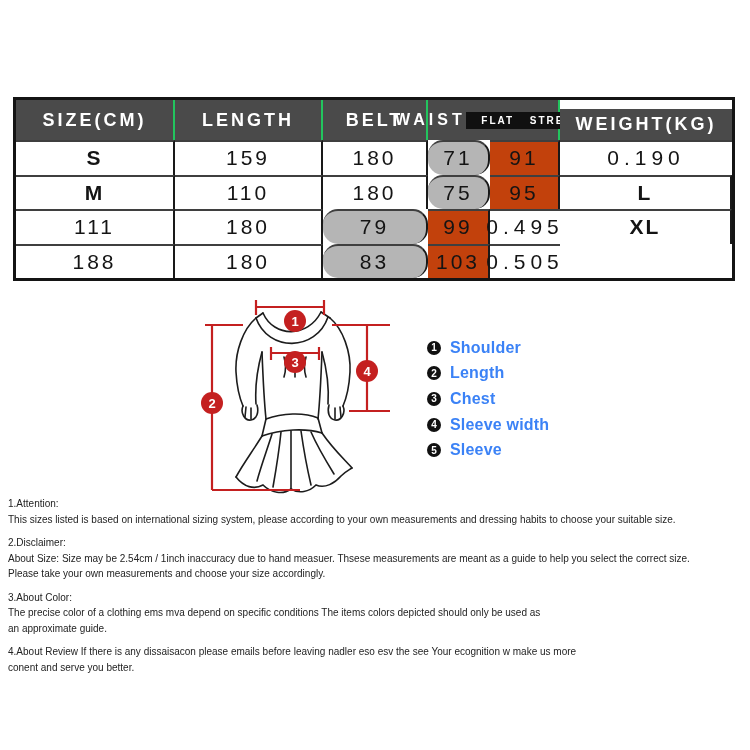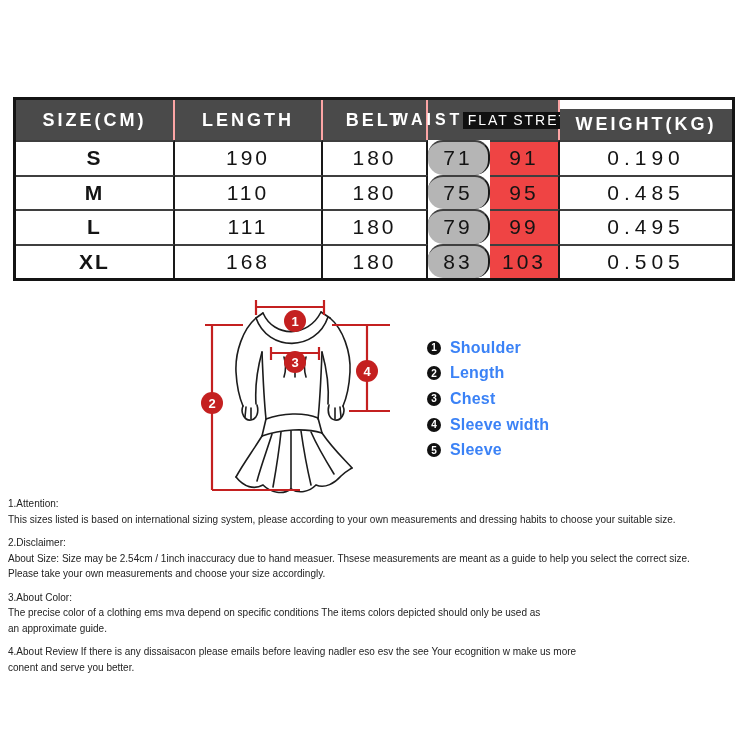--- a/index.html
+++ b/index.html
@@ -5,36 +5,36 @@
   html,body{margin:0;padding:0;background:#ffffff;}
   .page{position:relative;width:750px;height:750px;background:#ffffff;overflow:hidden;
         font-family:"Liberation Sans",sans-serif;color:#1a1a1a;}
 
   
   .size-table{position:absolute;left:13px;top:97px;width:722px;height:184px;
     box-sizing:border-box;border:3px solid #141414;
     display:grid;grid-template-columns:159px 148px 105px 62px 70px auto;
     grid-template-rows:40px repeat(4,1fr);}
   .th{background:#4a4a4a;color:#ffffff;display:flex;align-items:center;justify-content:center;
-      font-weight:700;font-size:18px;letter-spacing:3px;border-right:2px solid #fca5a5;}
+      font-weight:700;font-size:18px;letter-spacing:3px;border-right:2px solid #22c55e;}
   .th.last{border-right:none;margin-top:9px;}
   .th-waist{grid-column:4/6;padding:0;letter-spacing:4px;font-size:16px;}
   .waist-title{flex:1;display:flex;align-items:center;justify-content:center;width:100%;}
   .waist-sub{display:flex;width:100%;height:17px;background:#101010;}
   .waist-sub span{display:flex;align-items:center;justify-content:center;
-      font-size:14px;font-weight:400;letter-spacing:2px;color:#fff;}
+      font-size:10px;font-weight:700;letter-spacing:2px;color:#fff;}
   .sub-flat{width:64px;}
   .sub-stretch{flex:1;}
   .td{background:#ffffff;display:flex;align-items:center;justify-content:center;
       font-size:21px;letter-spacing:3px;color:#141414;
       border-right:2px solid #191919;border-top:2px solid #3f3f3f;}
   .td.last{border-right:none;letter-spacing:5px;}
   .td.size-label{font-weight:700;letter-spacing:2px;}
   .td.flat{background:#b5b5b5;border-radius:15px;}
-  .td.stretch{background:#ef4444;}
+  .td.stretch{background:#c2410c;}
 
   
   .dress-svg{position:absolute;left:190px;top:295px;width:220px;height:215px;}
   .callout{position:absolute;width:22px;height:22px;border-radius:50%;background:#c42020;
      color:#fff;font-size:13px;font-weight:700;display:flex;align-items:center;justify-content:center;}
   .callout.c1{left:284px;top:310px;}
   .callout.c2{left:201px;top:392px;}
   .callout.c3{left:284px;top:351px;}
   .callout.c4{left:356px;top:360px;}
 
@@ -62,42 +62,41 @@
     <div class="th th-waist">
       <div class="waist-title">WAIST</div>
       <div class="waist-sub">
         <span class="sub-flat">FLAT</span>
         <span class="sub-stretch">STRETCH</span>
       </div>
     </div>
     <div class="th last">WEIGHT(KG)</div>
 
     <div class="td size-label">S</div>
-    <div class="td">190</div>
+    <div class="td">159</div>
     <div class="td">180</div>
     <div class="td flat">71</div>
     <div class="td stretch">91</div>
     <div class="td last">0.190</div>
 
     <div class="td size-label">M</div>
     <div class="td">110</div>
     <div class="td">180</div>
     <div class="td flat">75</div>
     <div class="td stretch">95</div>
-    <div class="td last">0.485</div>
 
     <div class="td size-label">L</div>
     <div class="td">111</div>
     <div class="td">180</div>
     <div class="td flat">79</div>
     <div class="td stretch">99</div>
     <div class="td last">0.495</div>
 
     <div class="td size-label">XL</div>
-    <div class="td">168</div>
+    <div class="td">188</div>
     <div class="td">180</div>
     <div class="td flat">83</div>
     <div class="td stretch">103</div>
     <div class="td last">0.505</div>
   </div>
 
   <svg class="dress-svg" viewBox="190 295 220 215" xmlns="http://www.w3.org/2000/svg">
     <g stroke="#1c1c1c" stroke-width="1.6" fill="none" stroke-linecap="round">
 
       <path d="M263,313 C274,338 308,338 321,312"></path>

